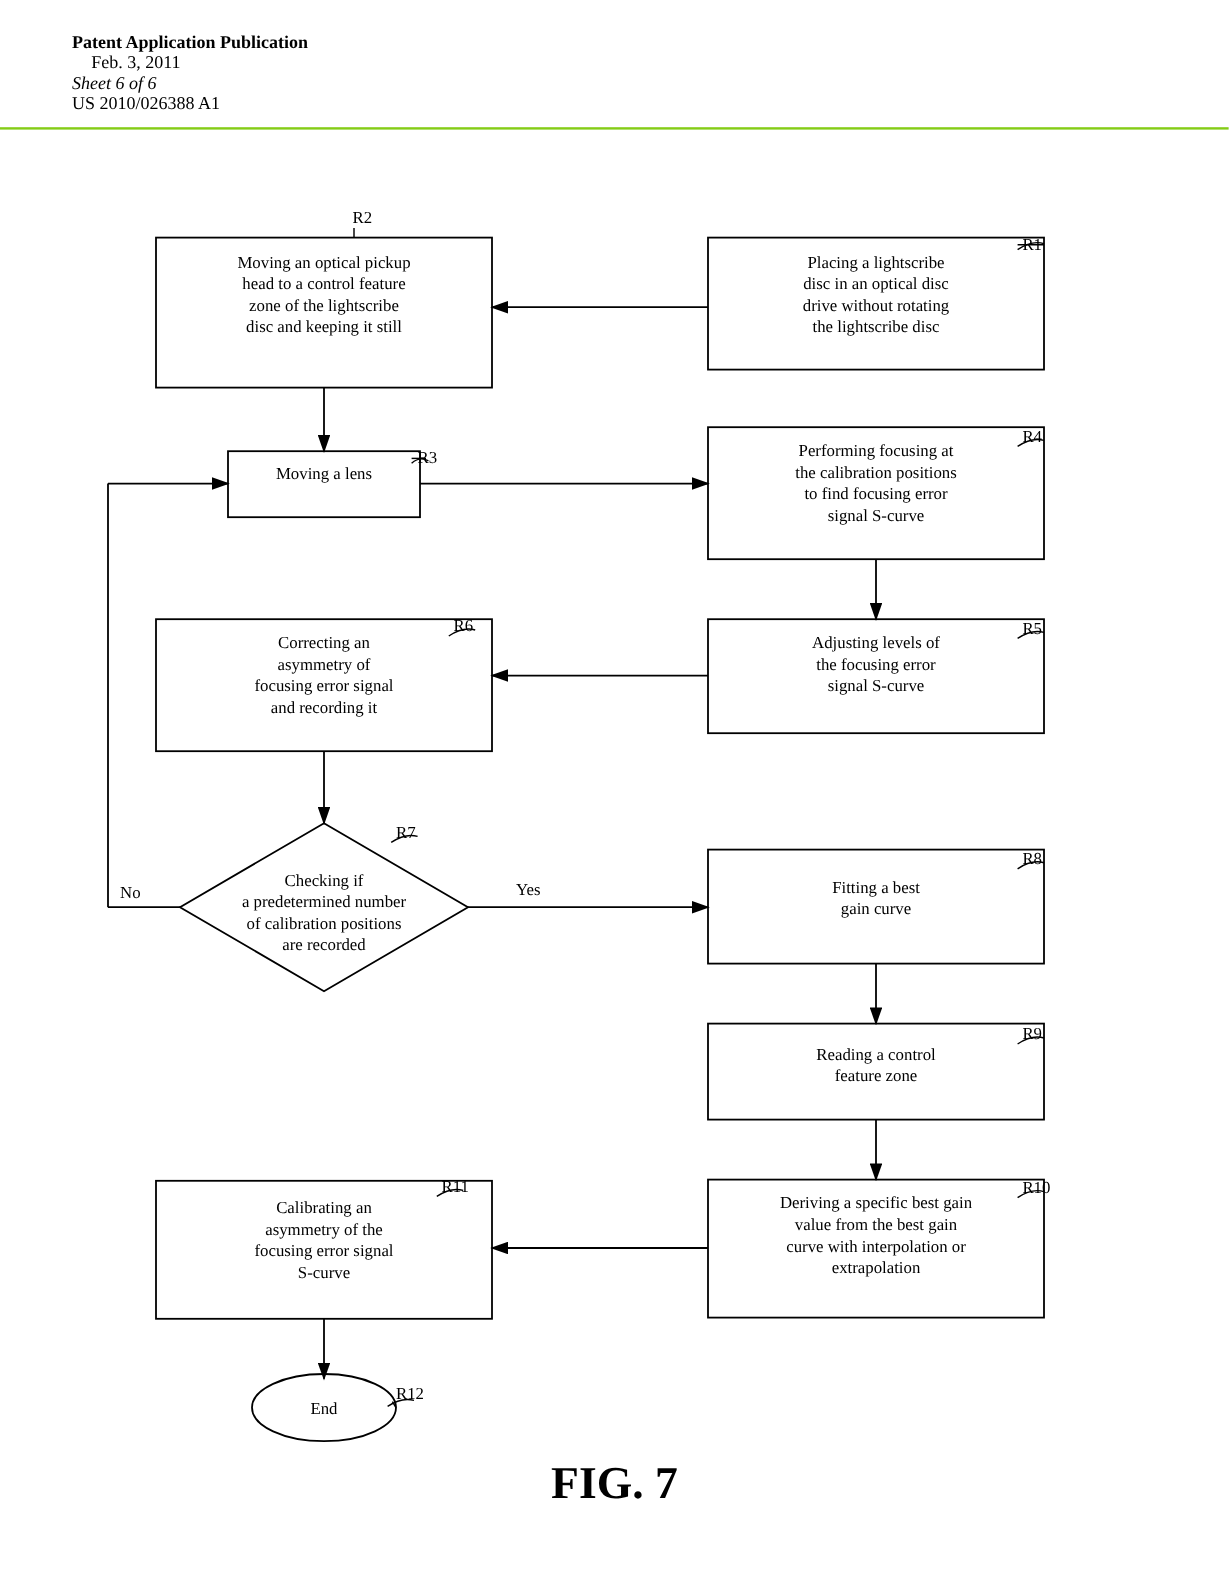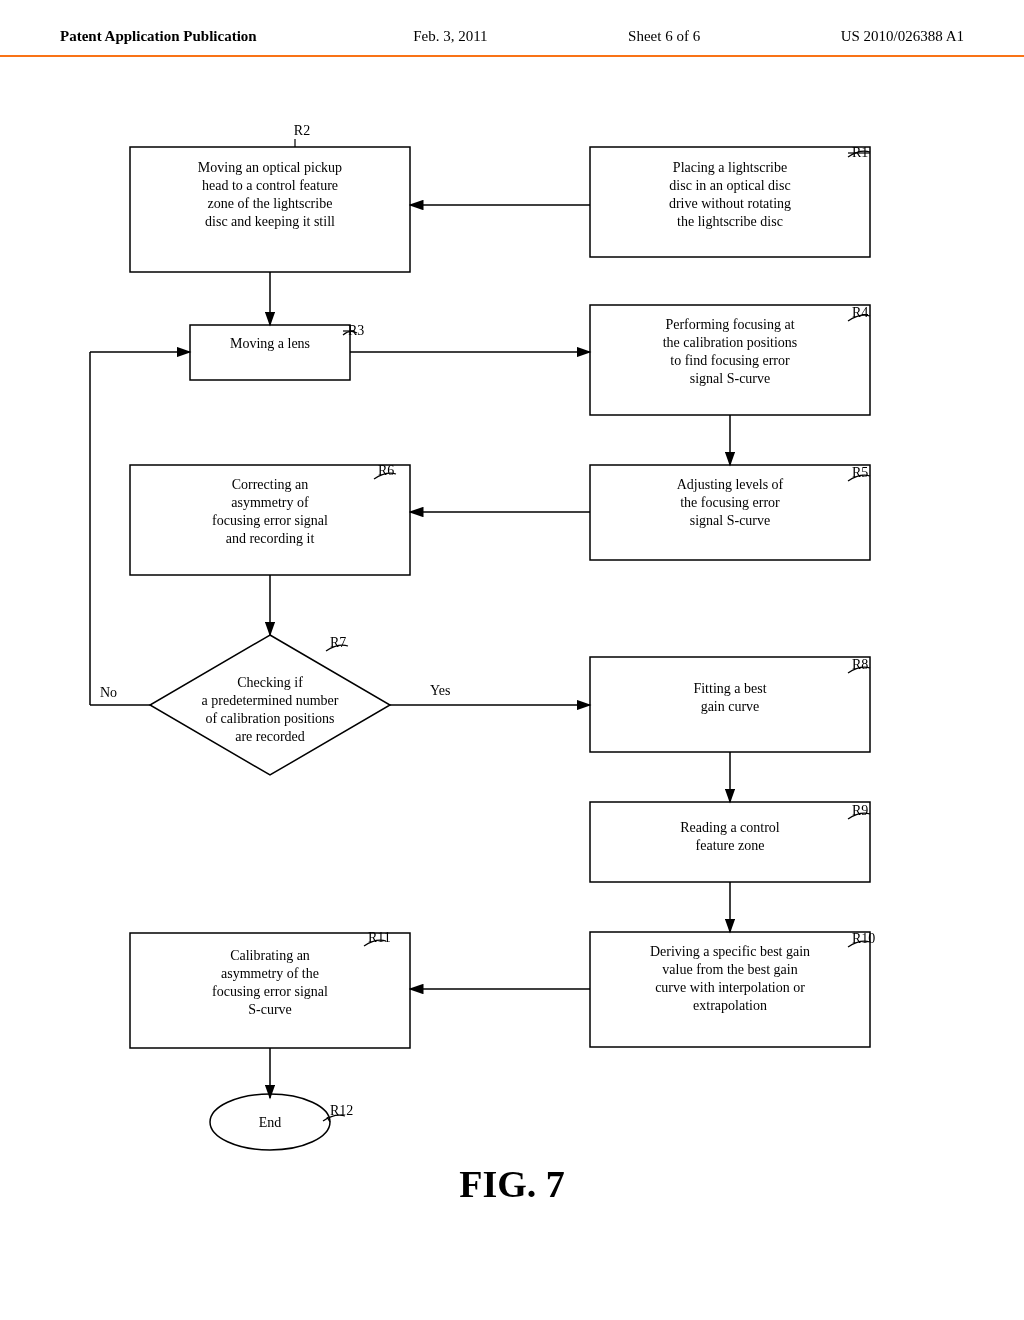--- a/index.html
+++ b/index.html
@@ -8,22 +8,23 @@
       font-family: 'Times New Roman', Times, serif;
       width: 1024px;
       min-height: 1320px;
       position: relative;
     }
     .header {
       display: flex;
       justify-content: space-between;
       align-items: flex-start;
       padding: 28px 60px 10px 60px;
-      border-bottom: 2px solid #f97316;
+      border-bottom: 2px solid #84cc16;
       font-size: 15px;
+      flex-direction: column;
     }
     .header-left {
       font-weight: bold;
       font-size: 15px;
     }
     .header-center {
       font-size: 15px;
       margin-left: 16px;
     }
     .header-right {
@@ -40,21 +41,21 @@
       width: 100%;
       height: 100%;
     }
   </style>
 </head>
 <body>
 
 <div class="header">
   <div class="header-left">Patent Application Publication</div>
   <div class="header-center">Feb. 3, 2011</div>
-  <div class="header-sheet" style="font-size:15px;">Sheet 6 of 6</div>
+  <div class="header-sheet" style="font-size:15px;font-style:italic;">Sheet 6 of 6</div>
   <div class="header-right">US 2010/026388 A1</div>
 </div>
 
 <div class="diagram-area">
   <svg class="flowchart" viewBox="0 0 1024 1190" xmlns="http://www.w3.org/2000/svg">
 
     <defs>
       <marker id="arrowhead" markerWidth="10" markerHeight="7" refX="9" refY="3.5" orient="auto">
         <polygon points="0 0, 10 3.5, 0 7" fill="#000"></polygon>
       </marker>

